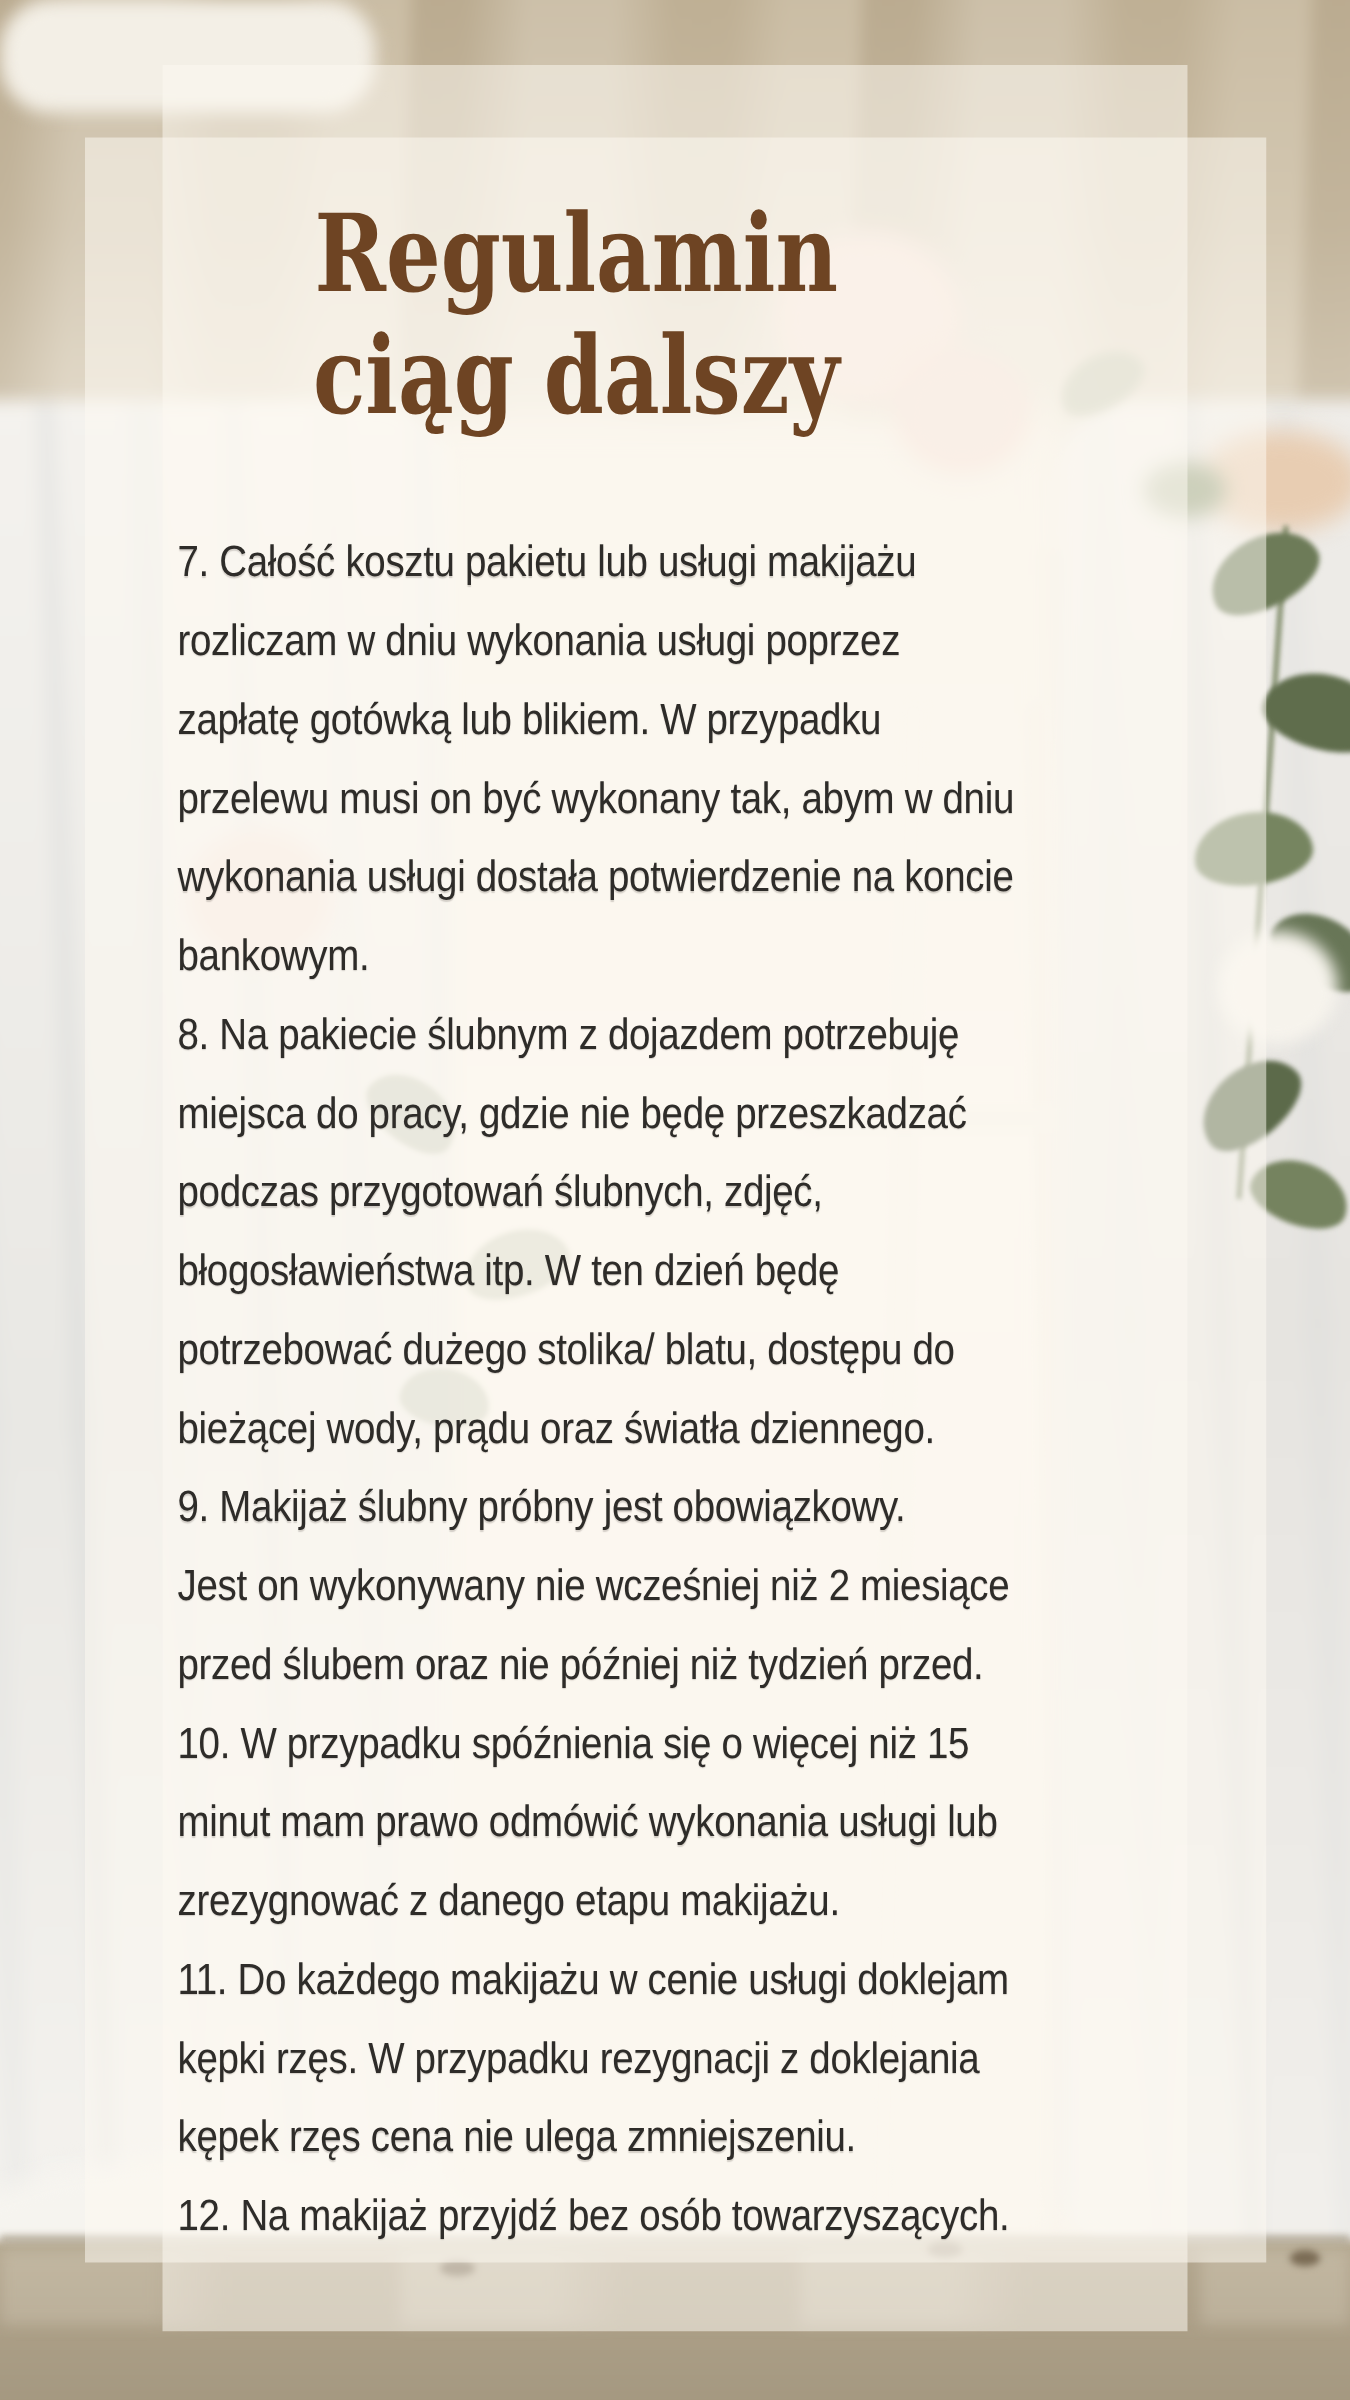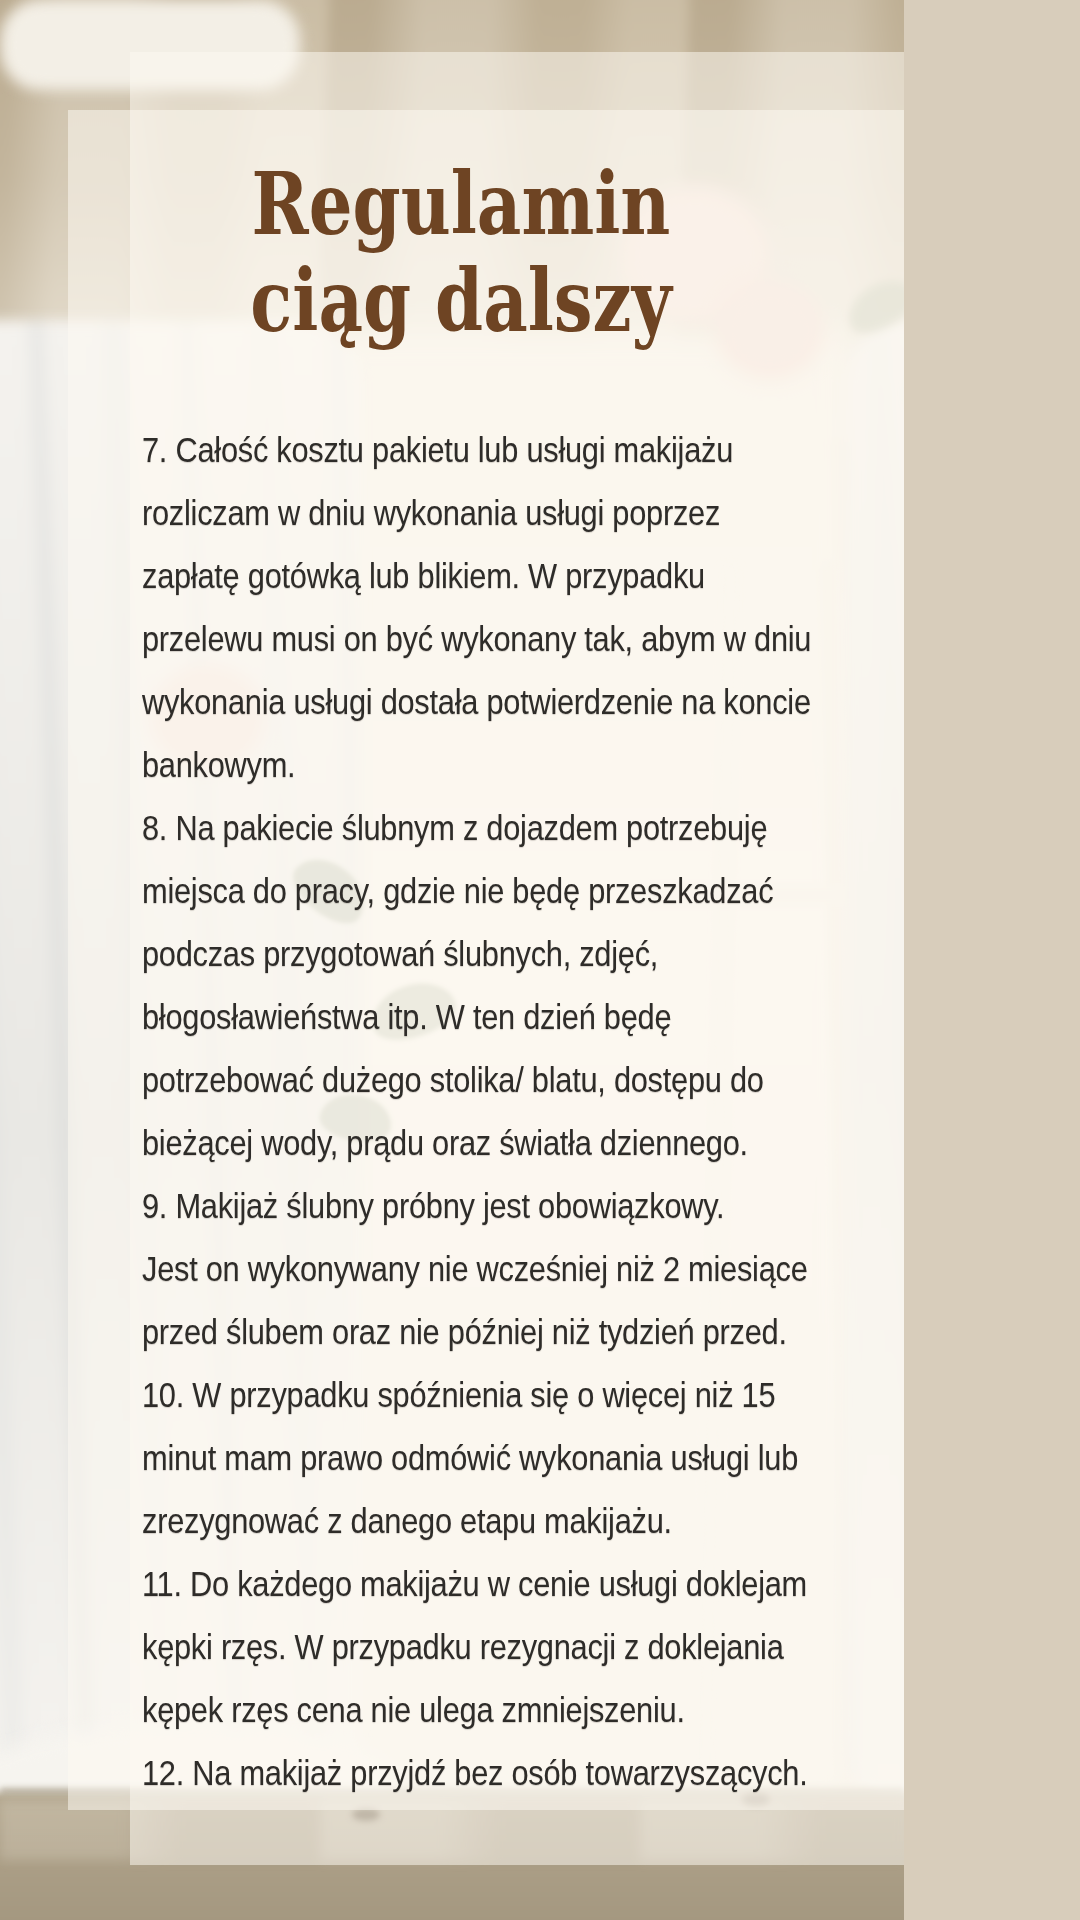--- a/index.html
+++ b/index.html
@@ -6,21 +6,21 @@
     --title-color:#6e4423;
     --body-color:#2e2c29;
     --overlay-color:rgba(253,249,241,0.53);
   }
   html,body{margin:0;padding:0;}
   body{
     width:1080px;height:1920px;overflow:hidden;
     font-family:"Liberation Sans","DejaVu Sans",sans-serif;
     background:#d8cdbb;
   }
-  .canvas{position:relative;width:904px;height:1920px;overflow:hidden;text-decoration:underline;}
+  .canvas{position:relative;width:1080px;height:1920px;overflow:hidden;text-decoration:underline;}
 
   
   .photo{position:absolute;inset:0;overflow:hidden;
     background:linear-gradient(180deg,#c6b89f 0%,#cfc3ad 18%,#e2d9c8 32%,#ece6da 45%,#efeae0 70%,#e8e1d3 92%);
   }
   .curtain{position:absolute;left:-30px;right:-30px;top:-30px;height:470px;
     background:linear-gradient(180deg,#c2b398 0%,#cdc0a8 45%,#ded4c1 80%,#ece4d5 100%);
     filter:blur(6px);}
   .curtain-folds{position:absolute;inset:0;opacity:.55;
     background:repeating-linear-gradient(92deg,

